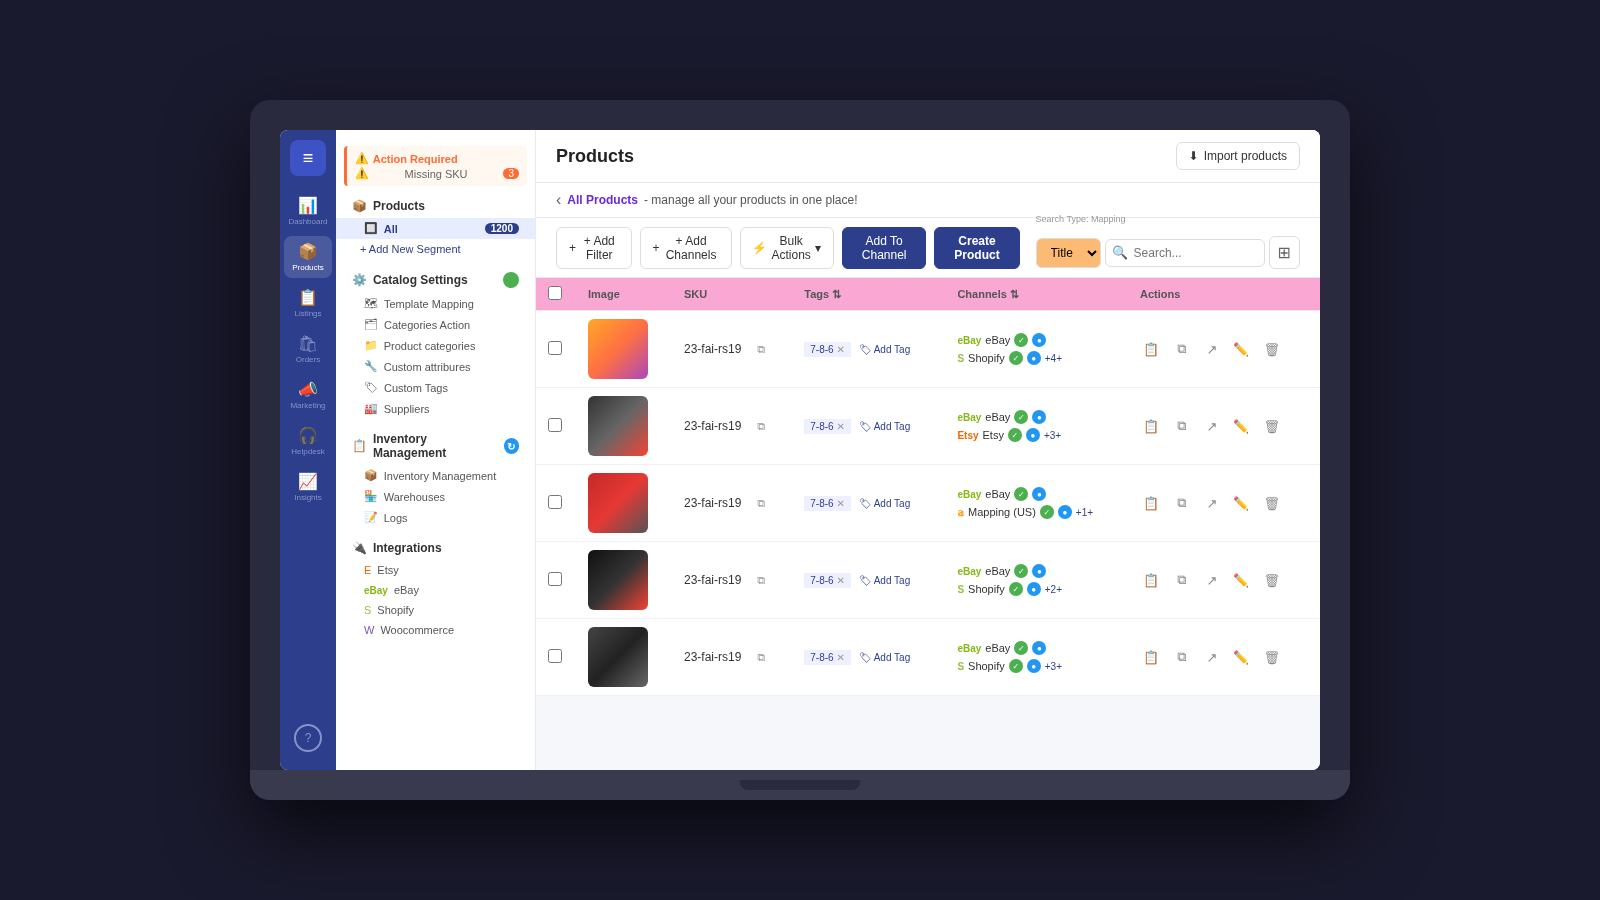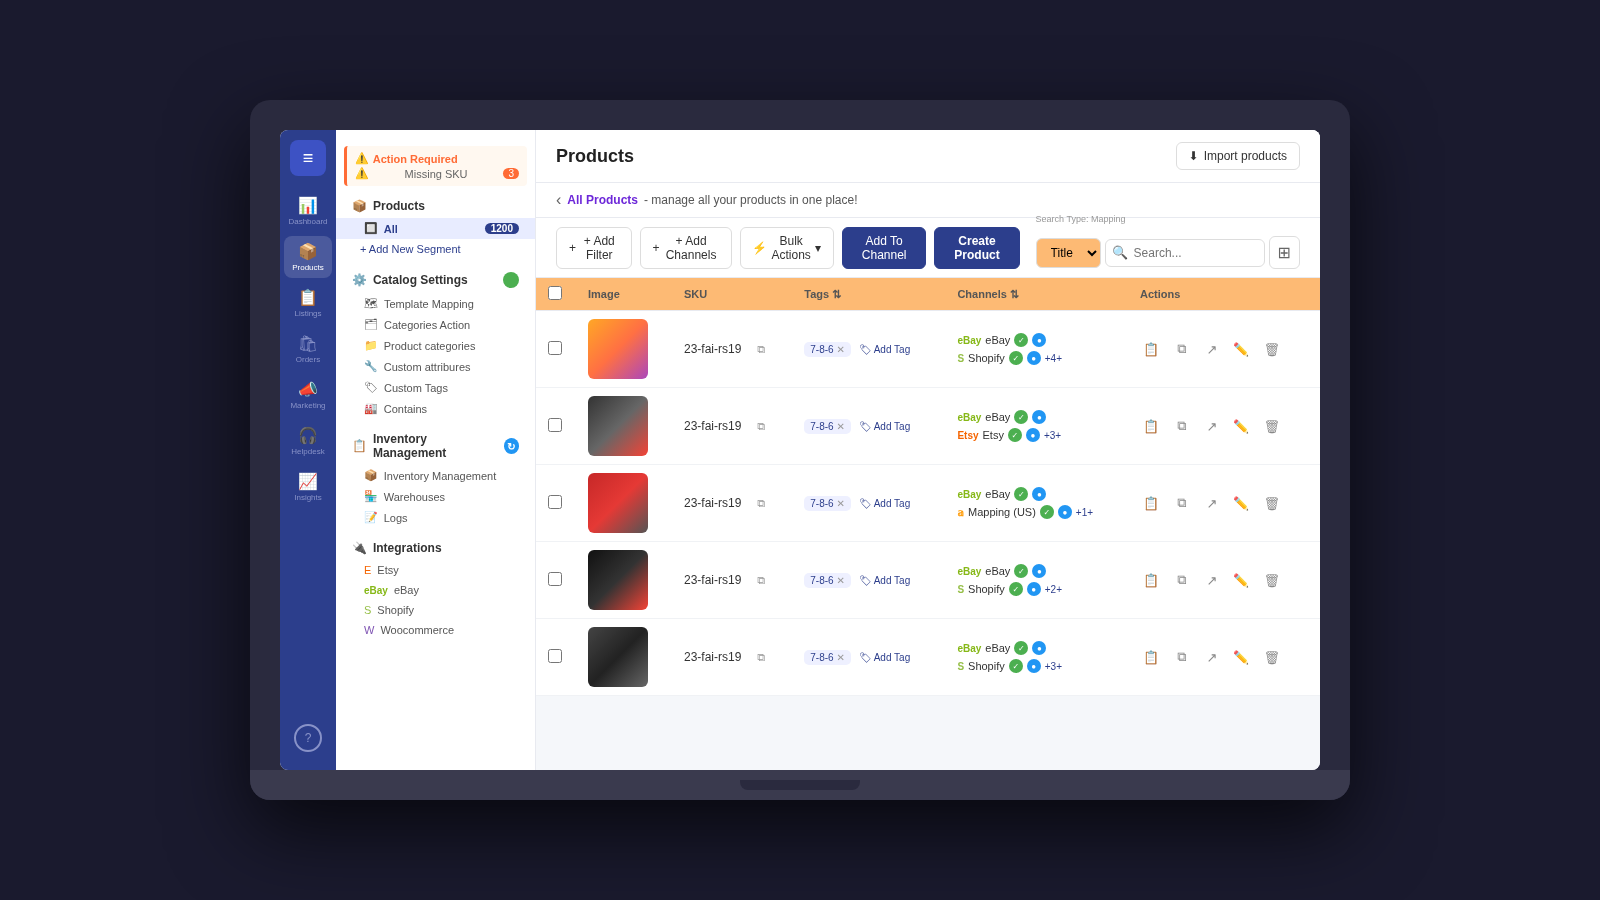--- a/index.html
+++ b/index.html
@@ -329,21 +329,21 @@
       flex: 1;
       overflow-y: auto;
       padding: 0;
     }
     table {
       width: 100%;
       border-collapse: collapse;
       background: white;
     }
     thead th {
-      background: #fdba74;
+      background: #f9a8d4;
       padding: 8px 12px;
       font-size: 11px;
       font-weight: 600;
       color: #555;
       border-bottom: 1px solid #e8eaf0;
       text-align: left;
     }
     thead th:first-child { width: 40px; }
     tbody tr {
       border-bottom: 1px solid #f0f2f5;
@@ -371,21 +371,21 @@
       gap: 16px;
     }
     .sku-copy { color: #999; cursor: pointer; font-size: 11px; }
     .tag-cell { display: flex; flex-wrap: wrap; gap: 4px; align-items: center; }
     .tag {
       display: flex;
       align-items: center;
       gap: 3px;
       background: #eef0ff;
       color: #2c3e8c;
-      border-radius: 5px;
+      border-radius: 0;
       padding: 2px 6px;
       font-size: 10px;
     }
     .tag .tag-x { color: #999; cursor: pointer; }
     .add-tag {
       display: flex;
       align-items: center;
       gap: 2px;
       color: #2c3e8c;
       font-size: 10px;
@@ -530,21 +530,21 @@
         <div class="sidebar-item">
           <span>🔧</span>
           <span>Custom attribures</span>
         </div>
         <div class="sidebar-item">
           <span>🏷</span>
           <span>Custom Tags</span>
         </div>
         <div class="sidebar-item">
           <span>🏭</span>
-          <span>Contains</span>
+          <span>Suppliers</span>
         </div>
       </div>
 
       <div class="sidebar-group">
         <div class="sidebar-group-header">
           <span>📋</span>
           <span>Inventory Management</span>
           <div class="badge-sync">↻</div>
         </div>
         <div class="sidebar-item">

